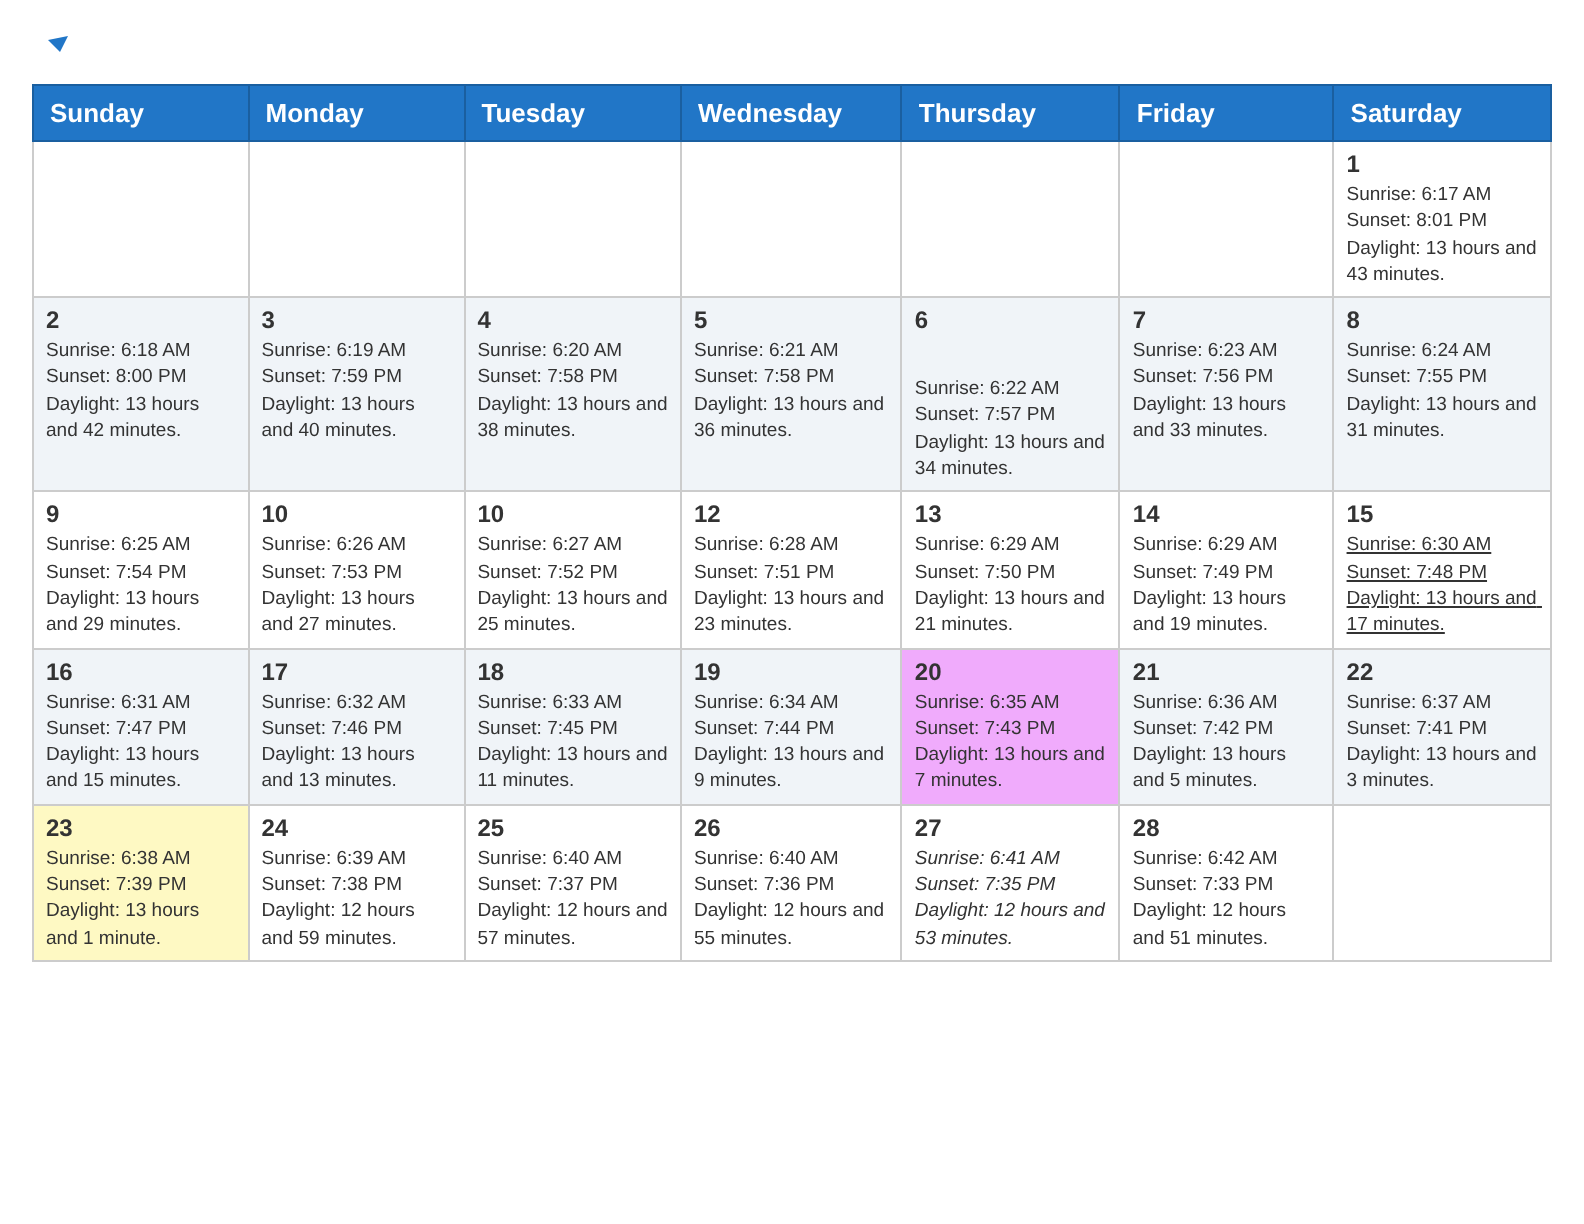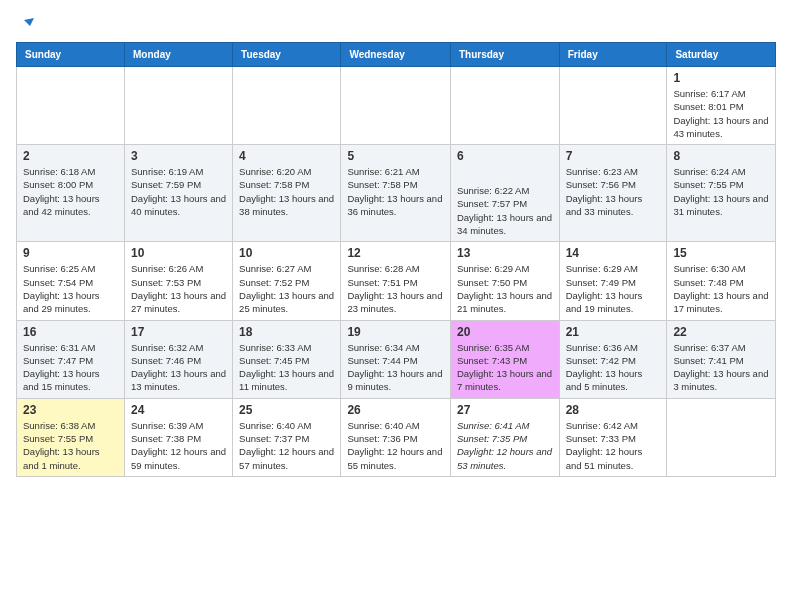--- a/index.html
+++ b/index.html
@@ -36,21 +36,21 @@
       color: #555;
     }
     .calendar-table {
       width: 100%;
       border-collapse: collapse;
       border: 1px solid #ccc;
     }
     .calendar-table th {
       background-color: #2176c7;
       color: #fff;
-      font-size: 10px;
+      font-size: 13px;
       font-weight: bold;
       padding: 6px 8px;
       text-align: left;
       border: 1px solid #1a5fa0;
     }
     .calendar-table td {
       border: 1px solid #ccc;
       vertical-align: top;
       padding: 4px 6px;
       width: 113px;
@@ -204,21 +204,21 @@
 Daylight: 13 hours and 21 minutes.</div>
         </td>
         <td style="background-color: rgb(255, 255, 255);">
           <span class="day-number">14</span>
           <div class="day-info" style="white-space: pre-wrap;">Sunrise: 6:29 AM
 Sunset: 7:49 PM
 Daylight: 13 hours and 19 minutes.</div>
         </td>
         <td style="background-color: rgb(255, 255, 255);">
           <span class="day-number">15</span>
-          <div class="day-info" style="white-space: pre-wrap;">Sunrise: 6:30 AM
+          <div class="day-info" style="white-space: pre-wrap; text-decoration: underline;">Sunrise: 6:30 AM
 Sunset: 7:48 PM
 Daylight: 13 hours and 17 minutes.</div>
         </td>
       </tr>
       <tr>
         <td style="background-color: rgb(240, 244, 248);">
           <span class="day-number">16</span>
           <div class="day-info" style="white-space: pre-wrap;">Sunrise: 6:31 AM
 Sunset: 7:47 PM
 Daylight: 13 hours and 15 minutes.</div>
@@ -257,21 +257,21 @@
           <span class="day-number">22</span>
           <div class="day-info" style="white-space: pre-wrap;">Sunrise: 6:37 AM
 Sunset: 7:41 PM
 Daylight: 13 hours and 3 minutes.</div>
         </td>
       </tr>
       <tr>
         <td style="background-color: #fef9c3;">
           <span class="day-number">23</span>
           <div class="day-info" style="white-space: pre-wrap;">Sunrise: 6:38 AM
-Sunset: 7:55 PM
+Sunset: 7:39 PM
 Daylight: 13 hours and 1 minute.</div>
         </td>
         <td style="background-color: rgb(255, 255, 255);">
           <span class="day-number">24</span>
           <div class="day-info" style="white-space: pre-wrap;">Sunrise: 6:39 AM
 Sunset: 7:38 PM
 Daylight: 12 hours and 59 minutes.</div>
         </td>
         <td style="background-color: rgb(255, 255, 255);">
           <span class="day-number">25</span>

